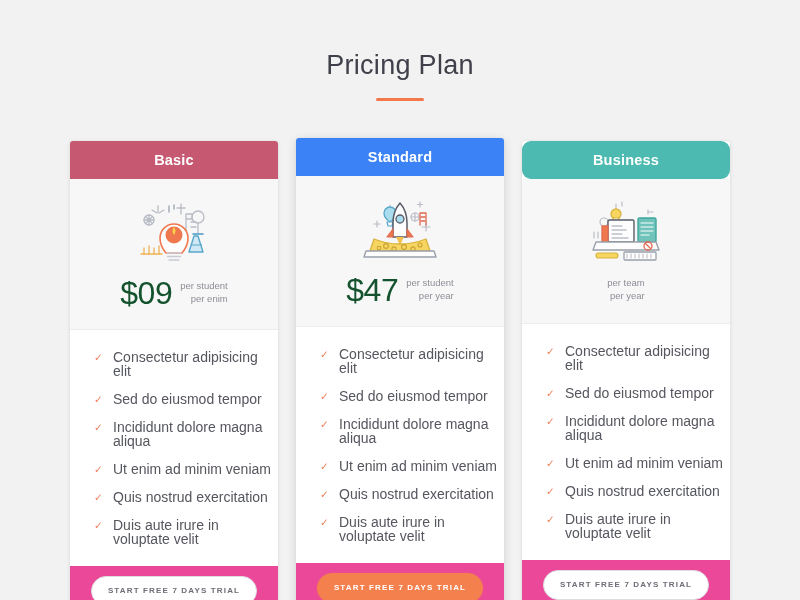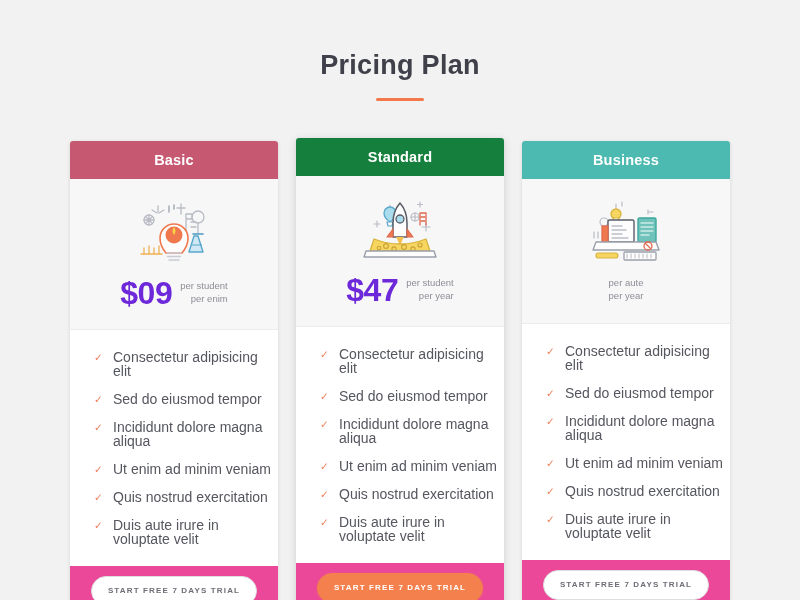--- a/index.html
+++ b/index.html
@@ -18,21 +18,21 @@
     position: relative;
   }
 
   
   .heading-wrap {
     padding-top: 50px;
     text-align: center;
   }
   .page-title {
     font-size: 27px;
-    font-weight: bold;
+    font-weight: normal;
     color: #3f4049;
     letter-spacing: 0.3px;
   }
   .title-rule {
     width: 48px;
     height: 3px;
     background: #f4794a;
     border-radius: 2px;
     margin: 17px auto 0 auto;
   }
@@ -87,22 +87,22 @@
 
   .price-row {
     margin-top: 12px;
     display: flex;
     align-items: center;
     justify-content: center;
     gap: 8px;
   }
   .price-amount {
     font-size: 32px;
-    font-weight: bold;
-    color: #6d28d9;
+    font-weight: normal;
+    color: #14532d;
     letter-spacing: -0.5px;
     line-height: 1;
   }
   .price-unit {
     text-align: right;
     font-size: 9.5px;
     color: #8d8e96;
     line-height: 1.35;
   }
 
@@ -237,21 +237,21 @@
             <span class="check-icon">✓</span>
             <span class="feature-label">Duis aute irure in voluptate velit</span>
           </div>
         </div>
     <div class="cta-wrap">
       <div class="cta">START FREE 7 DAYS TRIAL</div>
     </div>
   </div>
 
   <div class="card featured">
-    <div class="card-header" style="background: #15803d; justify-content: center;">
+    <div class="card-header" style="background: #3b82f6; justify-content: center;">
       <span>Standard</span>
     </div>
     <div class="card-top">
       <div class="illus">
             <svg width="80" height="68" viewBox="0 0 80 68">
       <g stroke-linecap="round" stroke-linejoin="round" fill="none" stroke="#b9bcc4" stroke-width="1.2">
         <path d="M30 12 l0 5 M27.5 14.5 l5 0"></path>
         <path d="M60 9 l0 5 M57.5 11.5 l5 0"></path>
         <circle cx="55" cy="24" r="4"></circle>
         <path d="M55 20v8 M51 24h8"></path>
@@ -314,21 +314,21 @@
             <span class="check-icon">✓</span>
             <span class="feature-label">Duis aute irure in voluptate velit</span>
           </div>
         </div>
     <div class="cta-wrap">
       <div class="cta primary">START FREE 7 DAYS TRIAL</div>
     </div>
   </div>
 
   <div class="card">
-    <div class="card-header" style="background: rgb(76, 186, 176);">
+    <div class="card-header" style="background: rgb(76, 186, 176); border-radius: 9px;">
       <span>Business</span>
     </div>
     <div class="card-top">
       <div class="illus">
             <svg width="80" height="68" viewBox="0 0 80 68">
     <g stroke-linecap="round" stroke-linejoin="round" fill="none" stroke="#b9bcc4" stroke-width="1.2">
       <path d="M30 8 l0 4 M36 6 l0 4"></path>
       <path d="M14 26 a4 4 0 1 1 8 0 a4 4 0 1 1 -8 0z"></path>
       <path d="M18 30 l0 10"></path>
       <path d="M62 14 l0 4 M67 16 l-4 0"></path>
@@ -352,21 +352,21 @@
       <path d="M41 58 v4 M45 58 v4 M49 58 v4 M53 58 v4 M57 58 v4 M61 58 v4 M65 58 v4"></path>
     </g>
     <rect x="10" y="57" width="22" height="5" rx="2.5" fill="#f6d561" stroke="#d8b43c" stroke-width="1.2"></rect>
     <g stroke="#b9bcc4" stroke-width="1.2" stroke-linecap="round" stroke-linejoin="round" fill="none">
       <path d="M8 36 l0 6 M12 36 l0 6"></path>
     </g>
   </svg>
           </div>
       <div class="price-row">
         <div class="price-unit">
-          <div>per aute</div>
+          <div>per team</div>
           <div>per year</div>
         </div>
       </div>
     </div>
     <div class="features">
           <div class="feature">
             <span class="check-icon">✓</span>
             <span class="feature-label">Consectetur adipisicing elit</span>
           </div>
           <div class="feature">

